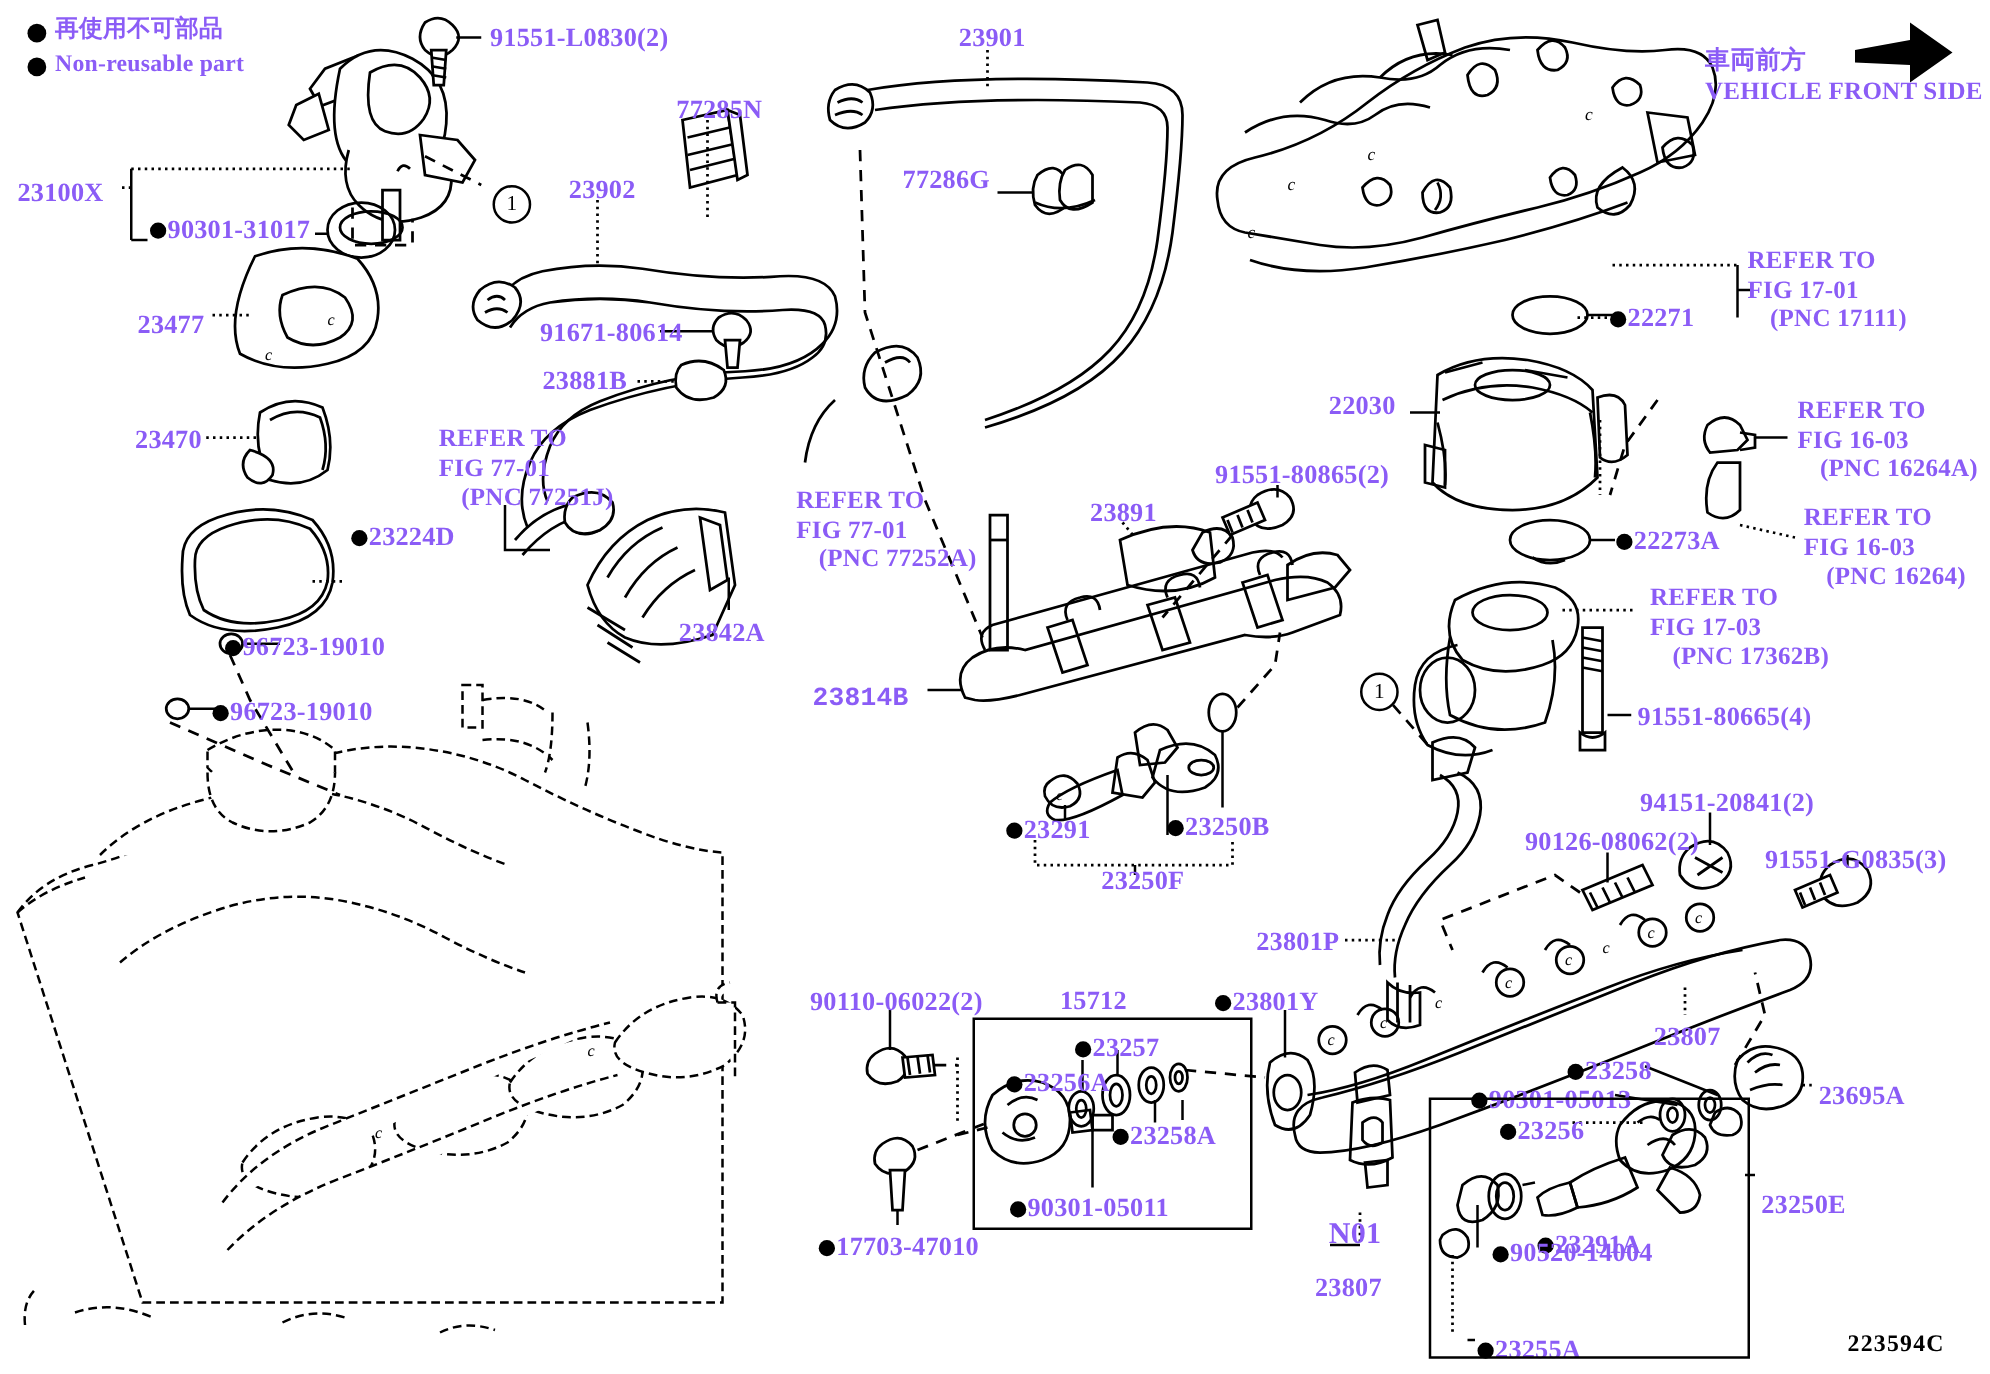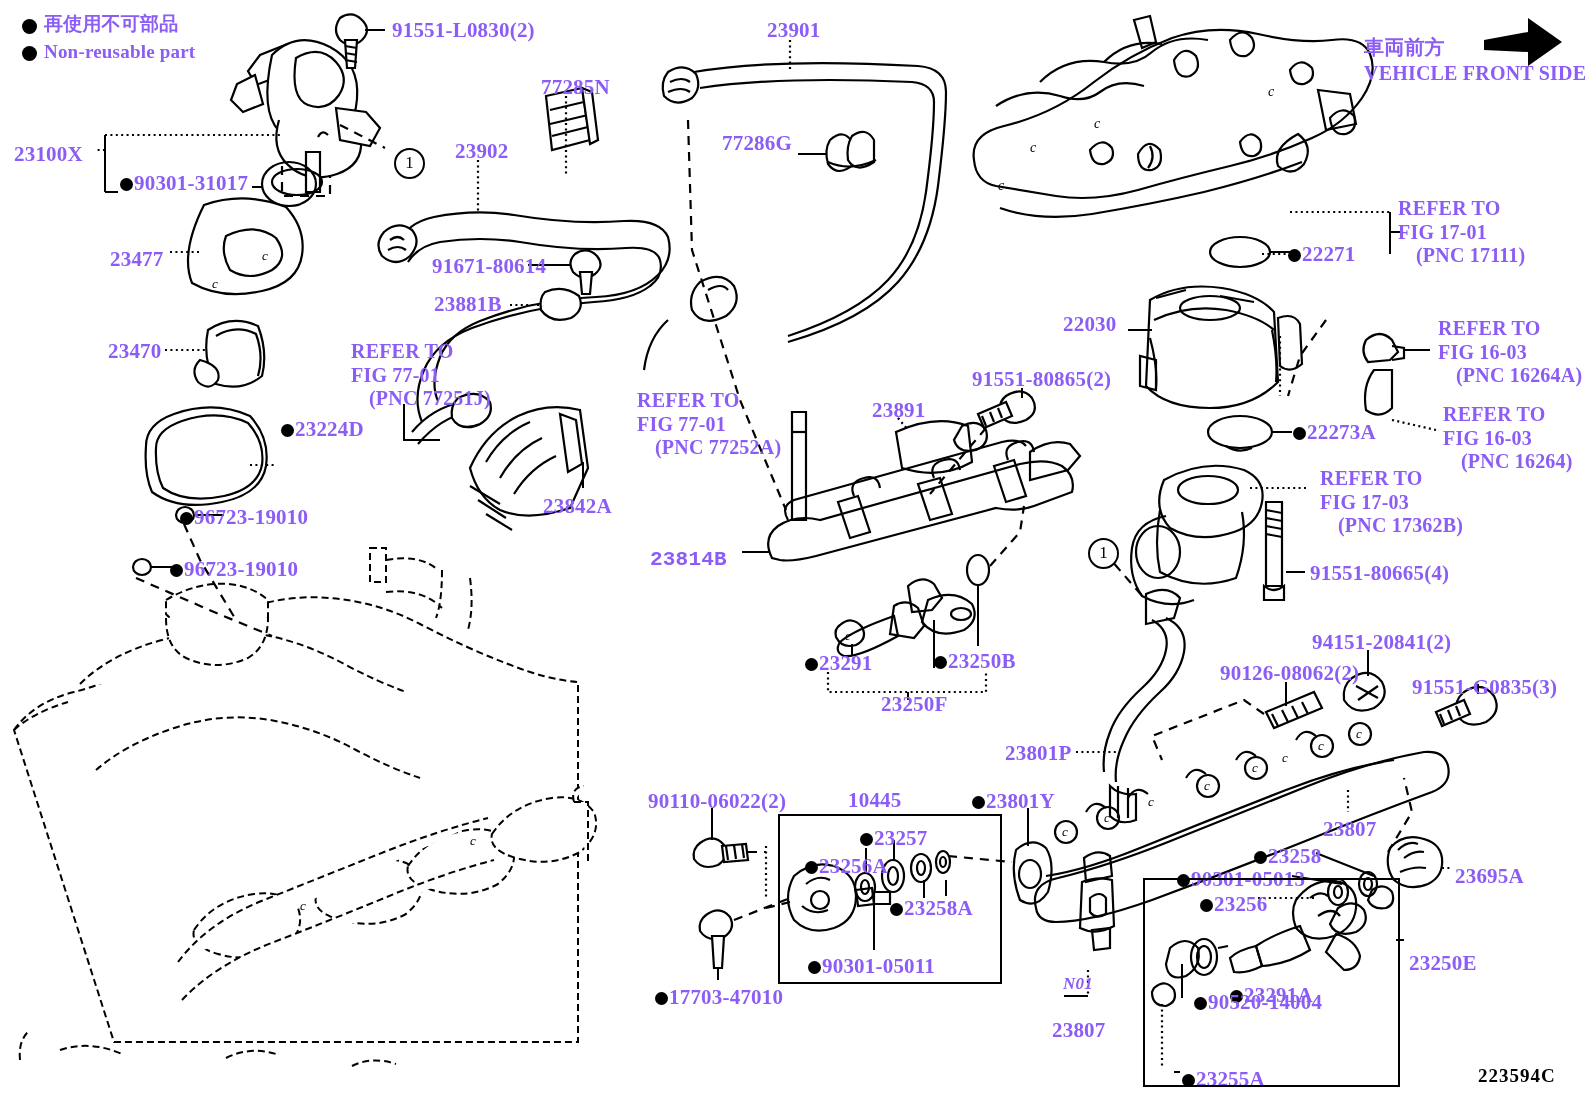--- a/index.html
+++ b/index.html
@@ -17,21 +17,21 @@
   .lbl {
     position: absolute;
     font-family: "Liberation Serif", serif;
     font-weight: bold;
     font-size: 21px;
     color: #8b5cf6;
     white-space: nowrap;
     letter-spacing: 0.2px;
     line-height: 1.12;
   }
-  .lbl.sm { font-size: 17px; font-style: italic; }
+  .lbl.sm { font-size: 24px; }
   .lbl.jp { font-family: "DejaVu Sans", sans-serif; font-weight: bold; }
   .lbl.refer { font-size: 20px; line-height: 1.18; }
   .note {
     position: absolute;
     font-family: "DejaVu Sans", sans-serif;
     font-size: 17px;
     font-weight: bold;
     color: #000;
     white-space: nowrap;
   }
@@ -567,21 +567,21 @@
     </div>
 
   <div id="callouts">
       <div class="circnum" style="left: 394px; top: 148px;">1</div>
       <div class="circnum" style="left: 1088px; top: 538px;">1</div>
     </div>
 
   <div class="box" style="left:778px; top:814px; width:220px; height:166px;"></div>
   <div class="box" style="left:1143px; top:878px; width:253px; height:205px;"></div>
 
-  <div class="lbl" style="left:848px; top:789px;">10445</div>
+  <div class="lbl" style="left:848px; top:789px;">15712</div>
   <div class="lbl" style="left:881px; top:693px;">23250F</div>
   <div class="lbl" style="left:1409px; top:952px;">23250E</div>
   <div class="lbl sm" style="left:1063px; top:974px;">N01</div>
 
   <div class="diagid" style="left:1478px; top:1065px;">223594C</div>
 
 
 </div>
 
 </body></html>

